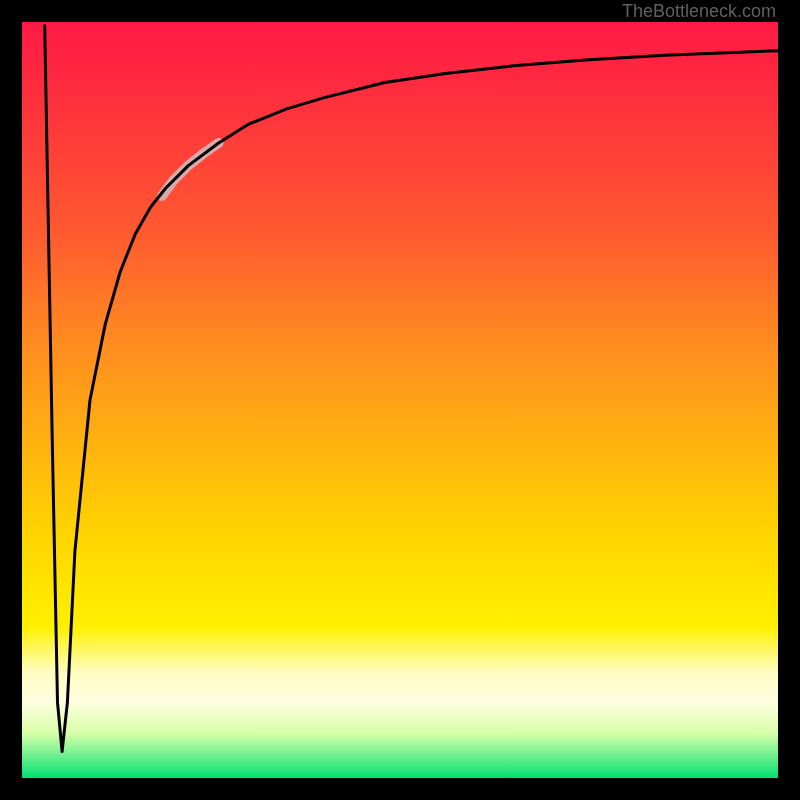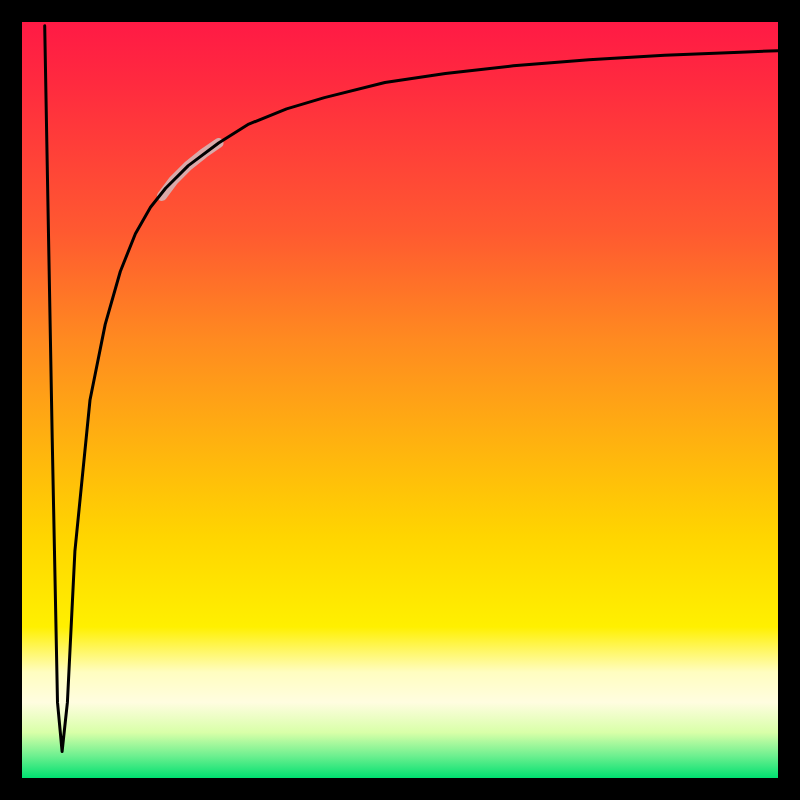--- a/index.html
+++ b/index.html
@@ -60,20 +60,21 @@
     left: 0;
     width: 756px;
     height: 756px;
   }
 </style>
 </head>
 <body>
 
 <div class="frame">
 
+  <div class="attribution">TheBottleneck.com</div>
 
   <div class="plot-area">
     <svg class="curve" viewBox="0 0 756 756" preserveAspectRatio="none">
       <path id="highlight-path" fill="none" stroke-linecap="round" stroke-width="10" stroke="#d8aaaa" d="M139.9 173.9 L151.2 158.8 L166.3 143.6 L181.4 131.5 L196.6 121.0"></path>
       <path id="main-path" fill="none" stroke-linecap="round" stroke-linejoin="round" stroke-width="3" stroke="#000000" d="M22.7 3.8 L30.2 415.8 L35.5 680.4 L40.1 729.5 L45.4 680.4 L52.9 529.2 L68.0 378.0 L83.2 302.4 L98.3 249.5 L113.4 211.7 L128.5 185.2 L143.6 166.3 L166.3 143.6 L196.6 121.0 L226.8 102.1 L264.6 86.9 L302.4 75.6 L362.9 60.5 L423.4 51.4 L491.4 43.8 L567.0 37.8 L642.6 33.3 L718.2 30.2 L756.0 28.7"></path>
     </svg>
   </div>
 
 </div>
 

